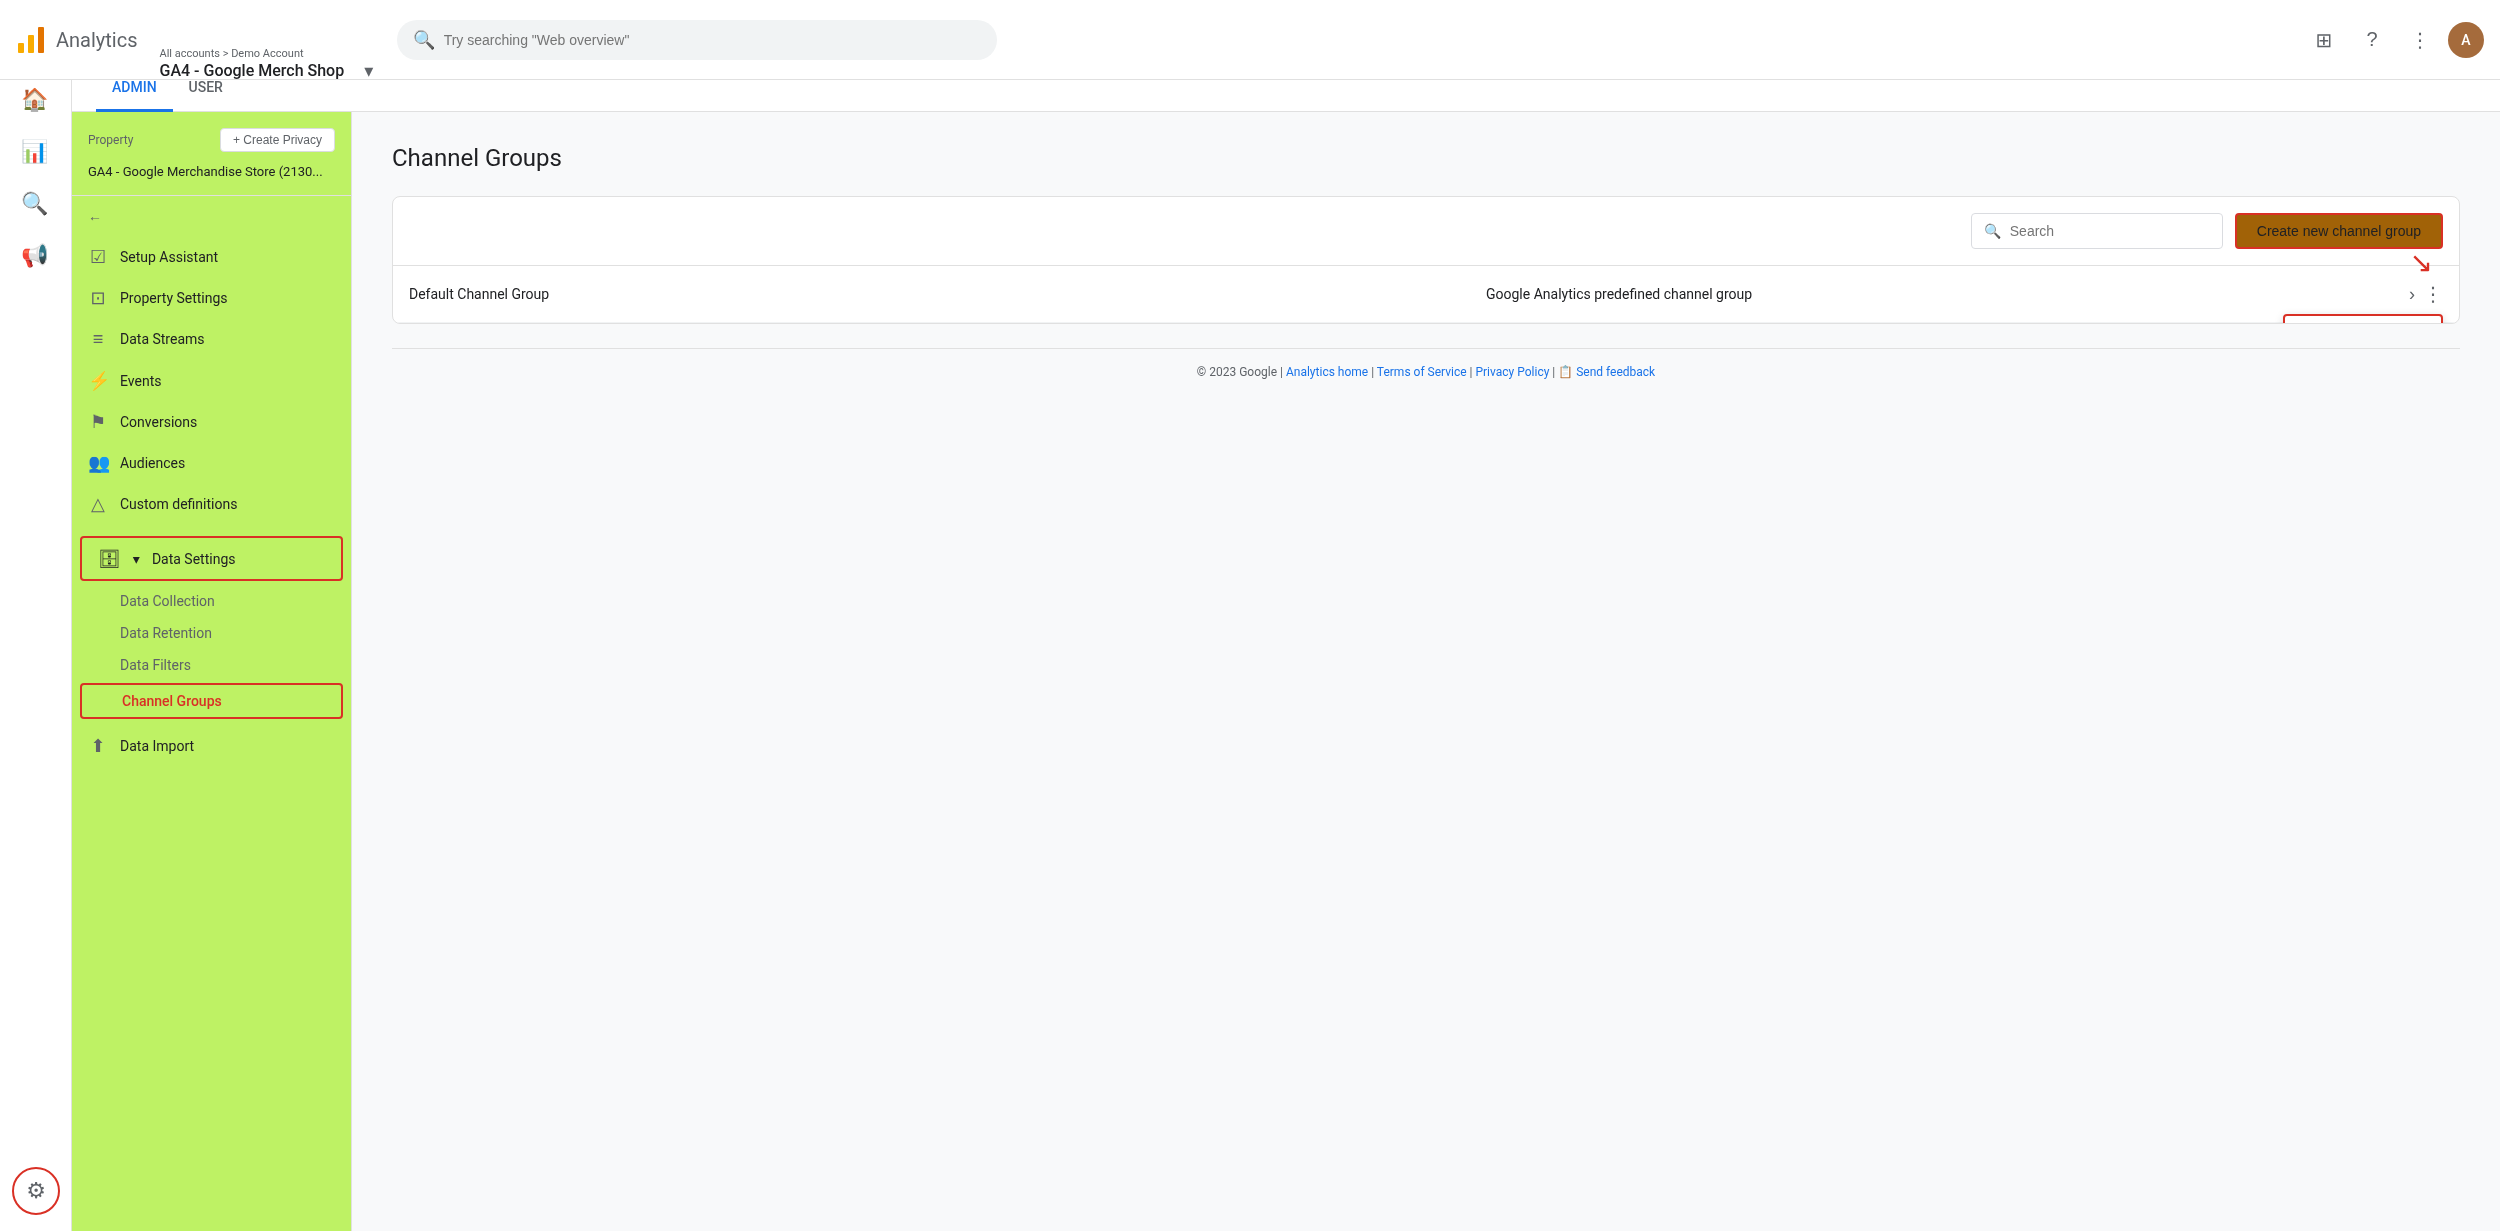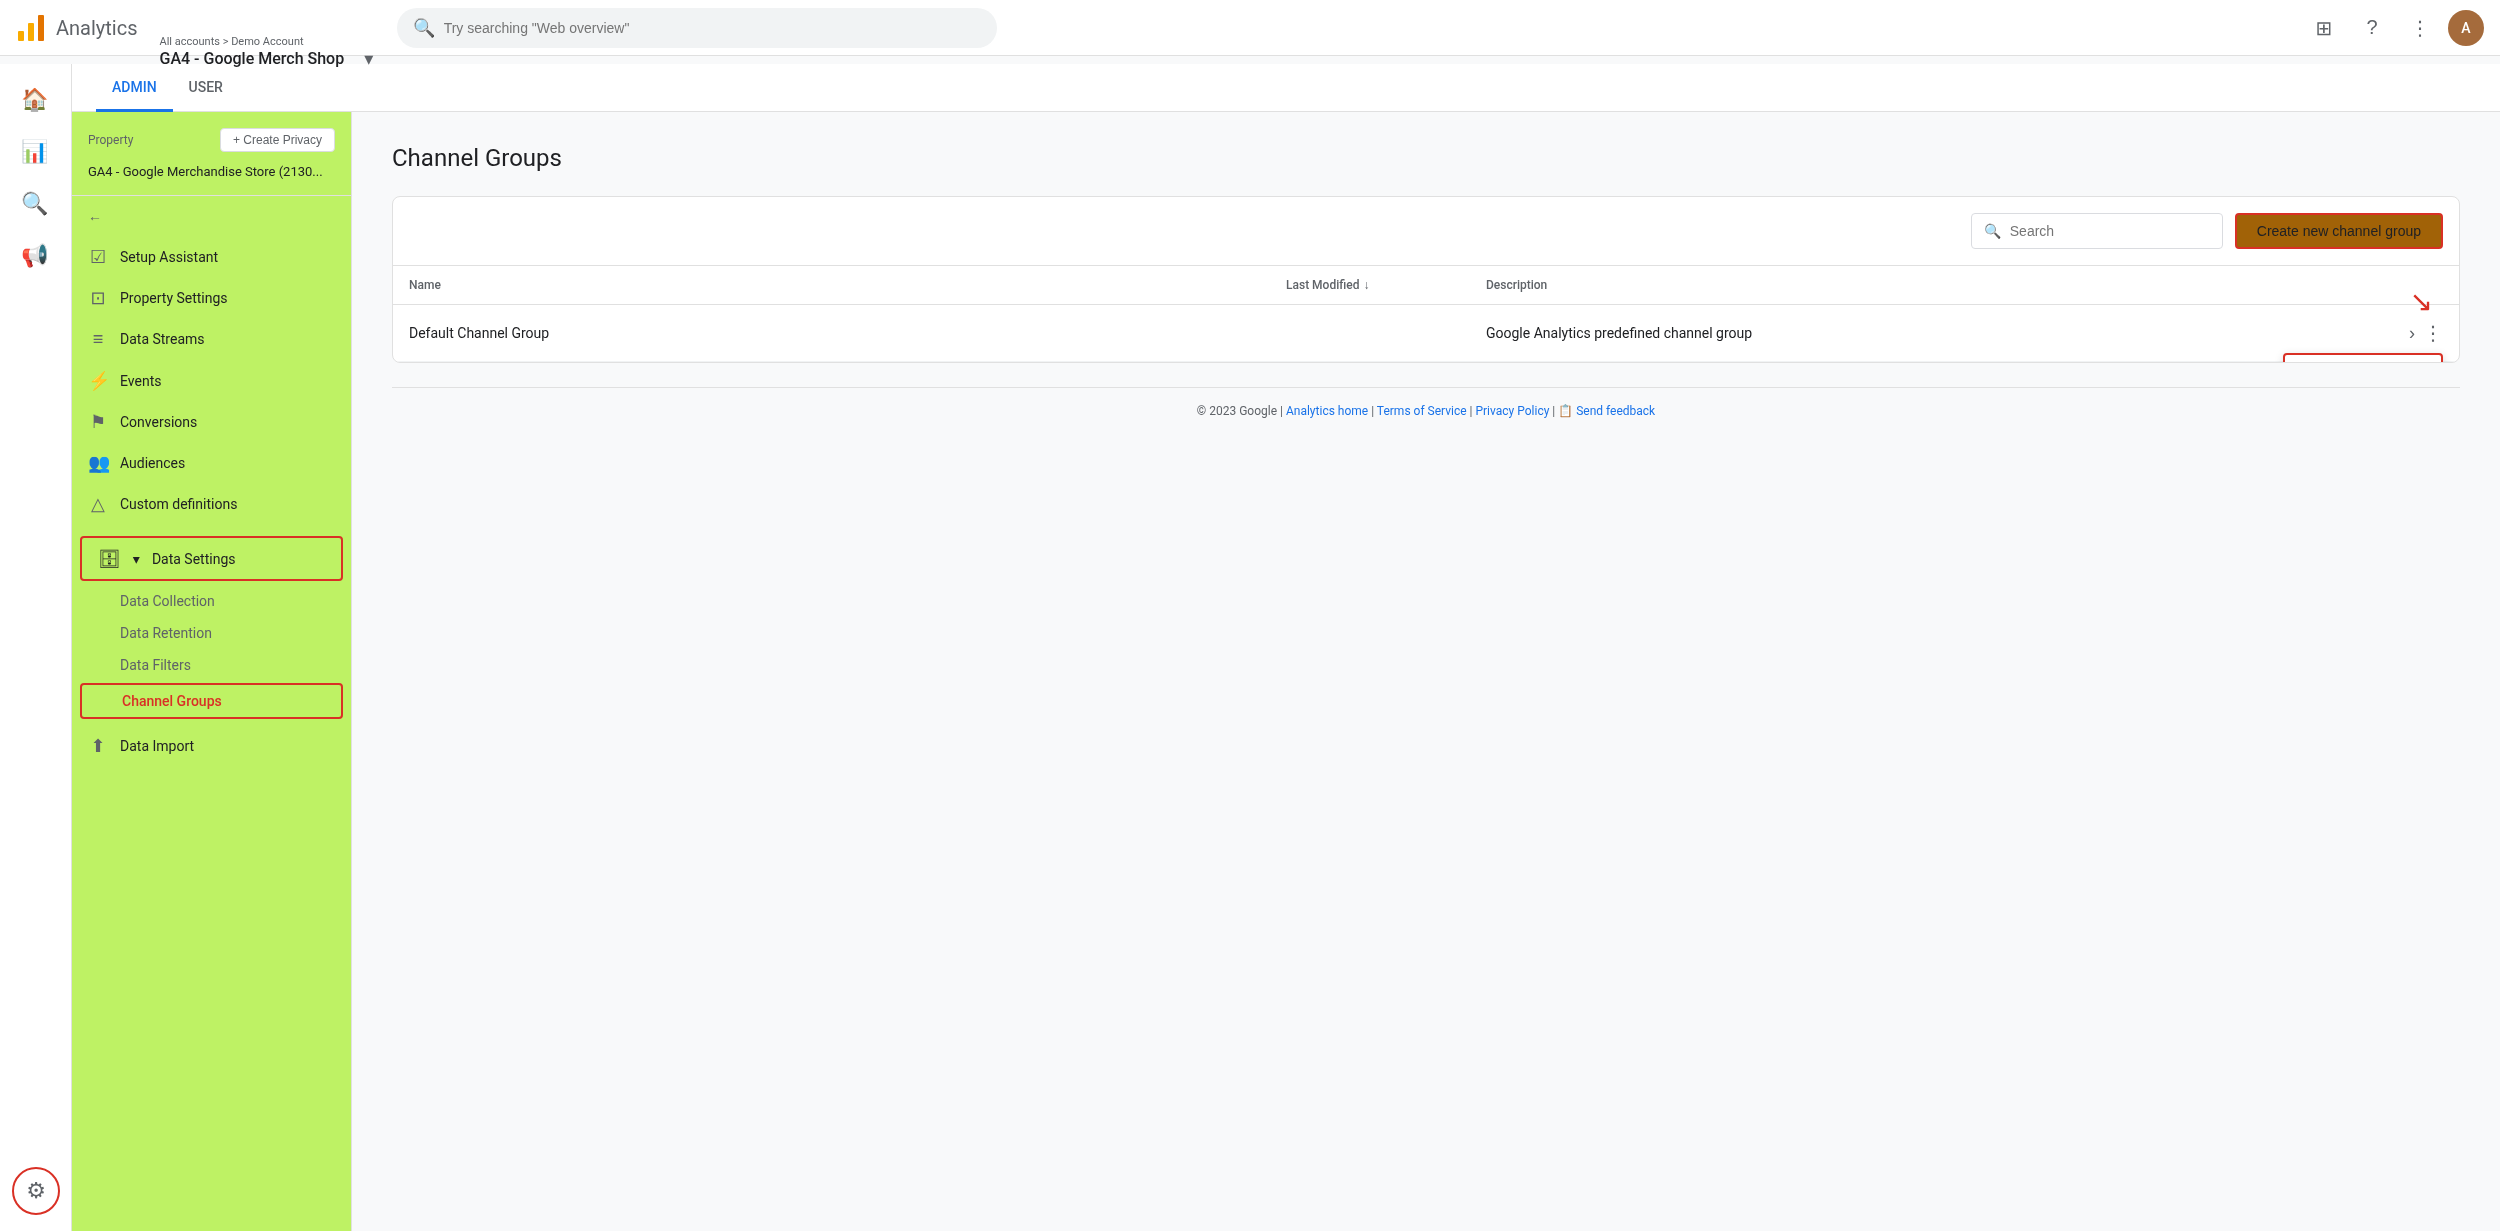--- a/index.html
+++ b/index.html
@@ -1,21 +1,21 @@
 <!DOCTYPE html>
 <html><head>
   <meta charset="utf-8">
   <style>
     * { box-sizing: border-box; margin: 0; padding: 0; }
     body { font-family: 'Google Sans', Roboto, Arial, sans-serif; background: #f8f9fa; color: #202124; font-size: 14px; }
 
     
     .top-header {
       display: flex; align-items: center; background: #fff;
-      border-bottom: 1px solid #e0e0e0; height: 56px; padding: 0 16px;
+      border-bottom: 1px solid #e0e0e0; height: 80px; padding: 0 16px;
       position: fixed; top: 0; left: 0; right: 0; z-index: 100;
     }
     .logo-area { display: flex; align-items: center; gap: 10px; min-width: 220px; }
     .logo-icon { width: 30px; height: 30px; }
     .logo-text { font-size: 20px; color: #5f6368; font-weight: 400; }
     .account-info { display: flex; flex-direction: column; margin-left: 12px; margin-top: 48px; }
     .account-breadcrumb { font-size: 11px; color: #5f6368; }
     .account-name { display: flex; align-items: center; gap: 20px; font-size: 16px; color: #202124; font-weight: 500; cursor: pointer; }
     .dropdown-arrow { font-size: 18px; color: #5f6368; }
     .search-bar {
@@ -299,33 +299,20 @@
 
     <div class="table-panel">
       <div class="table-toolbar">
         <div class="search-box">
           <span style="color:#5f6368;">🔍</span>
           <input type="text" placeholder="Search" style="">
         </div>
         <button class="create-btn">Create new channel group</button>
       </div>
 
-      <div class="table-header">
-        <div class="table-header-cell">
-          <span>Name</span>
-        </div>
-        <div class="table-header-cell">
-          <span>Last Modified</span>
-          <span>↓</span>
-        </div>
-        <div class="table-header-cell">
-          <span>Description</span>
-        </div>
-        <div class="table-header-cell"></div>
-      </div>
 
       <div class="table-row">
         <div class="table-cell">Default Channel Group</div>
         <div class="table-cell"></div>
         <div class="table-cell description">Google Analytics predefined channel group</div>
         <div class="row-actions">
           <button class="chevron-btn">›</button>
           <button class="more-btn">⋮</button>
 
           <div style="position:absolute; right:10px; top:-36px; color:#d93025; font-size:28px; pointer-events:none;">↘</div>

